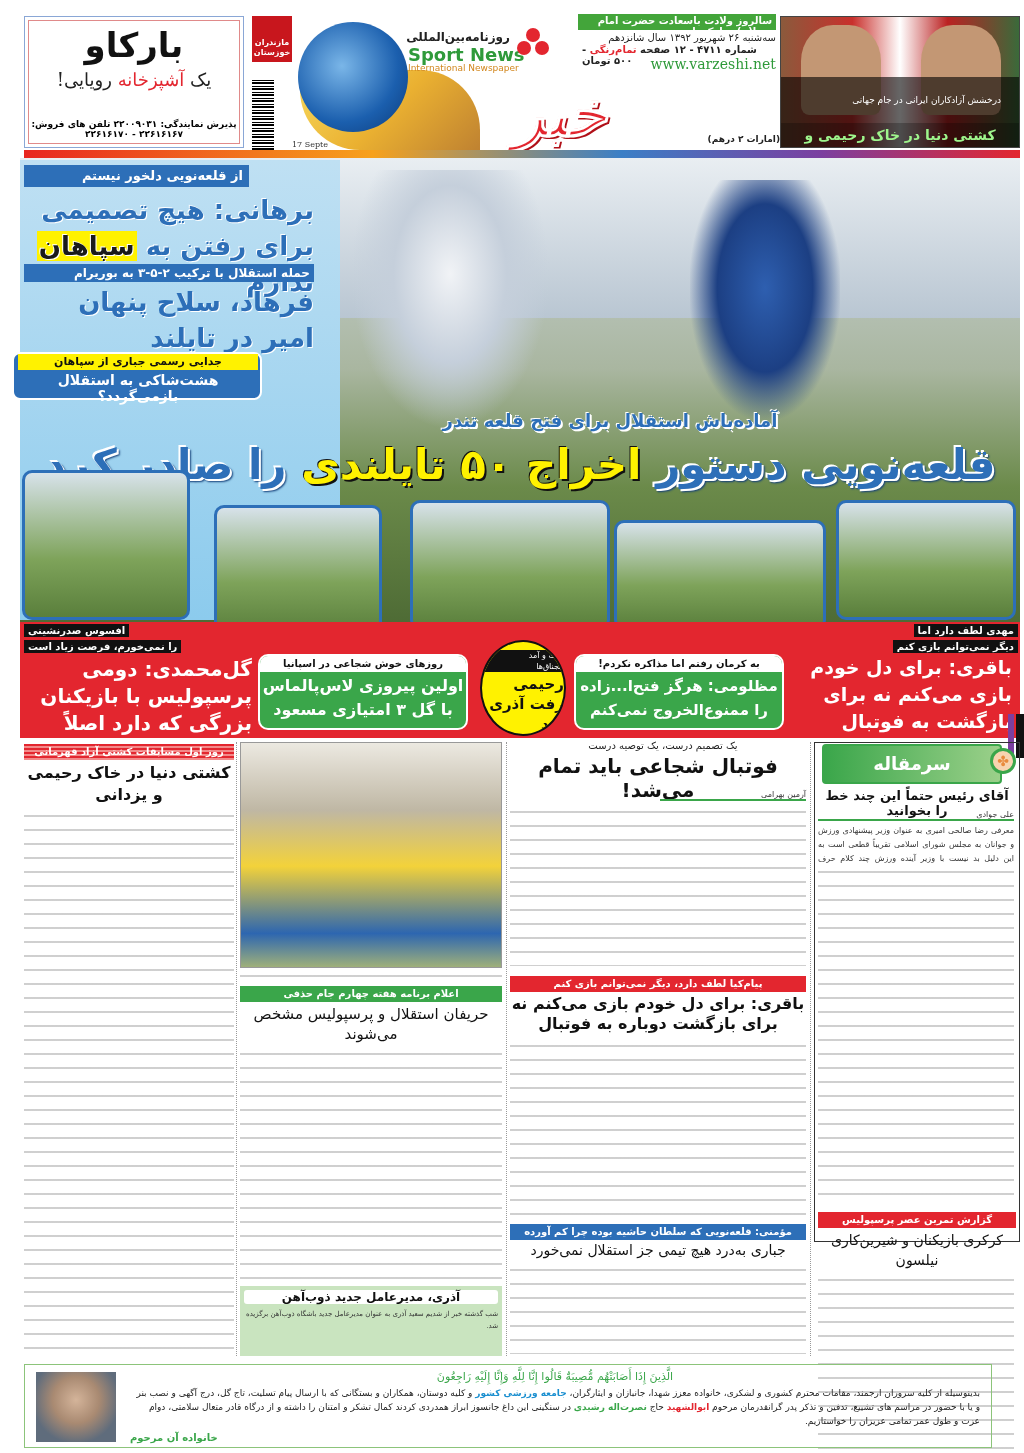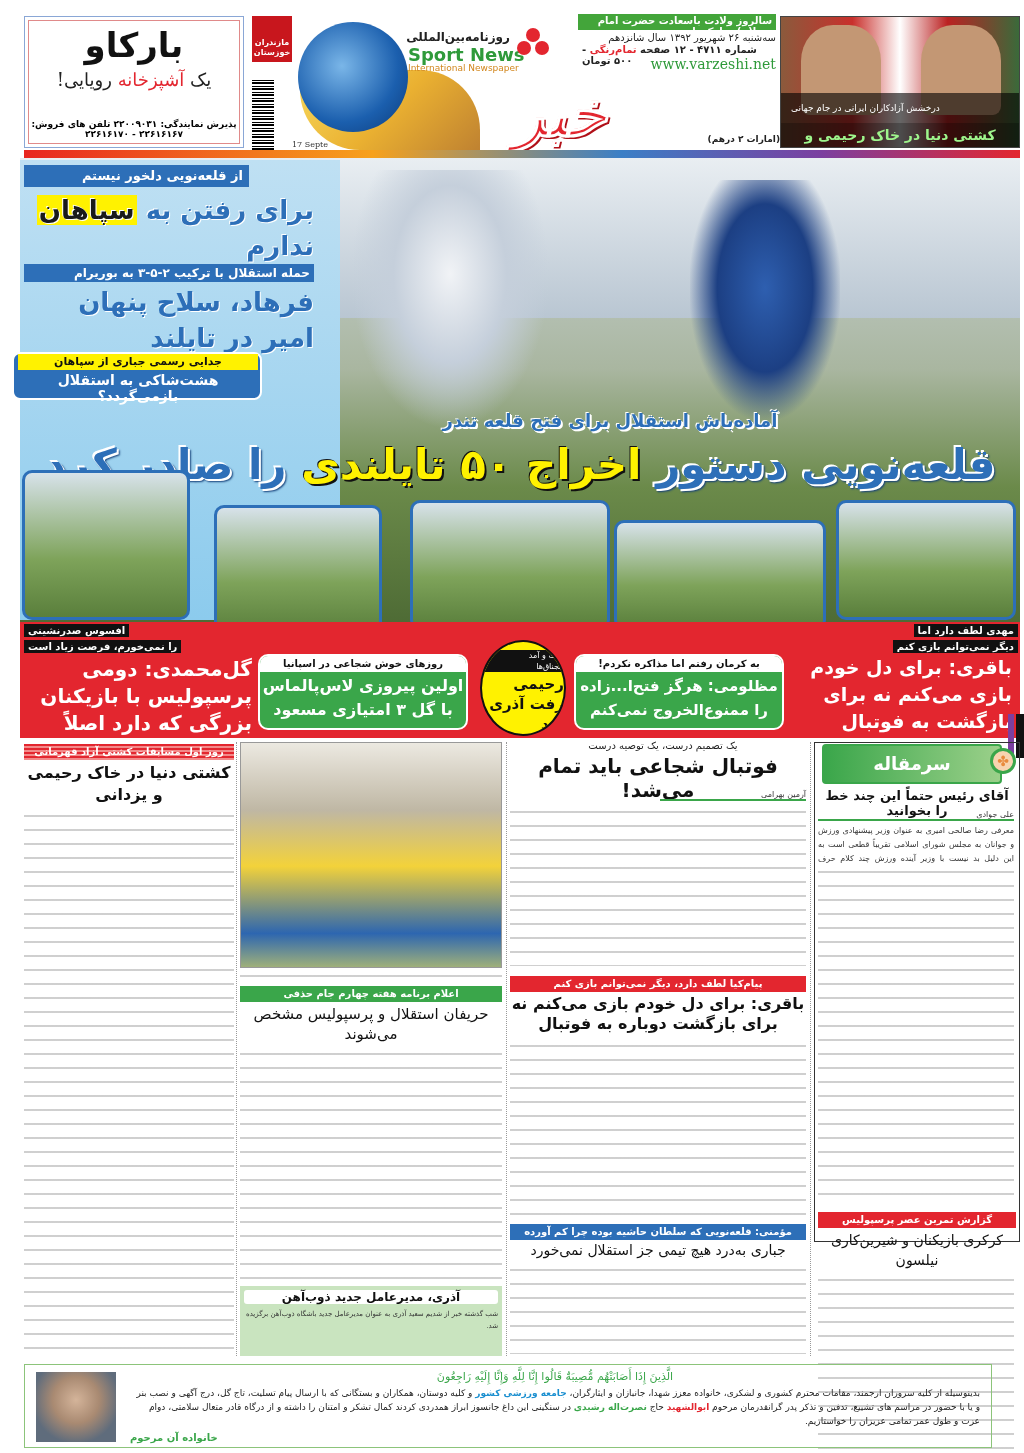--- a/index.html
+++ b/index.html
@@ -24,21 +24,21 @@
 #intlEn{left:408px;top:63px;font-size:9px;color:#d2871e;direction:ltr}
 #eventBar{left:578px;top:14px;width:198px;height:16px;background:#43a53a;color:#fff;font-size:10px;font-weight:bold;padding:1px 4px;text-align:right}
 #dateLine{left:582px;top:32px;width:194px;font-size:10px;color:#222;text-align:right}
 #issueLine{left:582px;top:44px;width:194px;font-size:10px;color:#222;text-align:left;font-weight:bold}
 #issueLine .red{color:#e3262f}
 #site{left:640px;top:56px;width:136px;font-size:14px;color:#2f9a3a;font-family:"DejaVu Serif",serif;direction:ltr;text-align:right}
 #price2{left:690px;top:134px;width:90px;font-size:9px;font-weight:bold;color:#222;text-align:right}
 #enDate{left:292px;top:140px;font-size:8px;color:#333;direction:ltr;font-family:"DejaVu Serif",serif}
 
 #wrestle{left:780px;top:16px;width:240px;height:132px;border:1px solid #444;background:linear-gradient(90deg,#8b5a3c 0,#c9302c 30%,#fff 50%,#b22 70%,#3a6a3a 100%)}
-#wrestle .cap1{position:absolute;left:0;right:0;bottom:24px;background:rgba(0,0,0,.6);color:#fff;font-size:9px;text-align:left;padding:10px}
+#wrestle .cap1{position:absolute;left:0;right:0;bottom:24px;background:rgba(0,0,0,.6);color:#fff;font-size:9px;text-align:right;padding:18px}
 #wrestle .cap2{position:absolute;left:0;right:0;bottom:0;height:24px;background:rgba(0,0,0,.7);color:#9ef58c;font-size:14px;font-weight:bold;text-align:center;line-height:24px}
 #wrestle .p{position:absolute;top:8px;width:80px;height:90px;border-radius:40% 40% 10% 10%;background:#c39774}
 
 #rule{left:24px;top:150px;width:996px;height:8px;background:linear-gradient(90deg,#e8251f,#f7a11c 35%,#3b7fc6 60%,#7b3fa0 80%,#e3262f)}
 
 #hero{left:20px;top:158px;width:1000px;height:470px;background:linear-gradient(180deg,#cfd8df 0,#a9b6a0 45%,#6b8a4a 70%,#4d6a34 100%)}
 #heroSky{left:20px;top:158px;width:1000px;height:160px;background:linear-gradient(180deg,#e9eef2,#b9c6d2)}
 #leftPanel{left:20px;top:160px;width:320px;height:460px;background:linear-gradient(180deg,#bfe0f3,#8ccbed)}
 .bluebar{background:#2d6fb8;color:#fff;font-weight:bold;text-align:right}
 #lp1{left:24px;top:165px;width:225px;height:22px;font-size:13px;line-height:22px;padding-right:6px}
@@ -128,20 +128,21 @@
 <div id="rule" class="abs"></div>
 
 <div id="hero" class="abs"></div>
 <div id="heroSky" class="abs"></div>
 <div id="heroPlayer1" class="abs"></div>
 <div id="heroCoach" class="abs"></div>
 <div id="leftPanel" class="abs"></div>
 
 <div id="lp1" class="abs bluebar">از قلعه‌نویی دلخور نیستم</div>
 <div id="lp2" class="abs">
+  <div>برهانی: هیچ تصمیمی</div>
   <div><span>برای رفتن به </span><span class="yel">سپاهان</span><span> ندارم</span></div>
 </div>
 <div id="lp3" class="abs bluebar">حمله استقلال با ترکیب ۲-۵-۳ به بوریرام</div>
 <div id="lp4" class="abs">فرهاد، سلاح پنهان امیر در تایلند</div>
 <div id="lp5box" class="abs"></div>
 <div id="lp5a" class="abs">جدایی رسمی جباری از سپاهان</div>
 <div id="lp5b" class="abs">هشت‌شاکی به استقلال بازمی‌گردد؟</div>
 
 <div id="kicker" class="abs">آماده‌باش استقلال برای فتح قلعه تندر</div>
 <div id="headline" class="abs"><span>قلعه‌نویی دستور </span><span class="hl">اخراج ۵۰ تایلندی</span><span> را صادر کرد</span></div>

